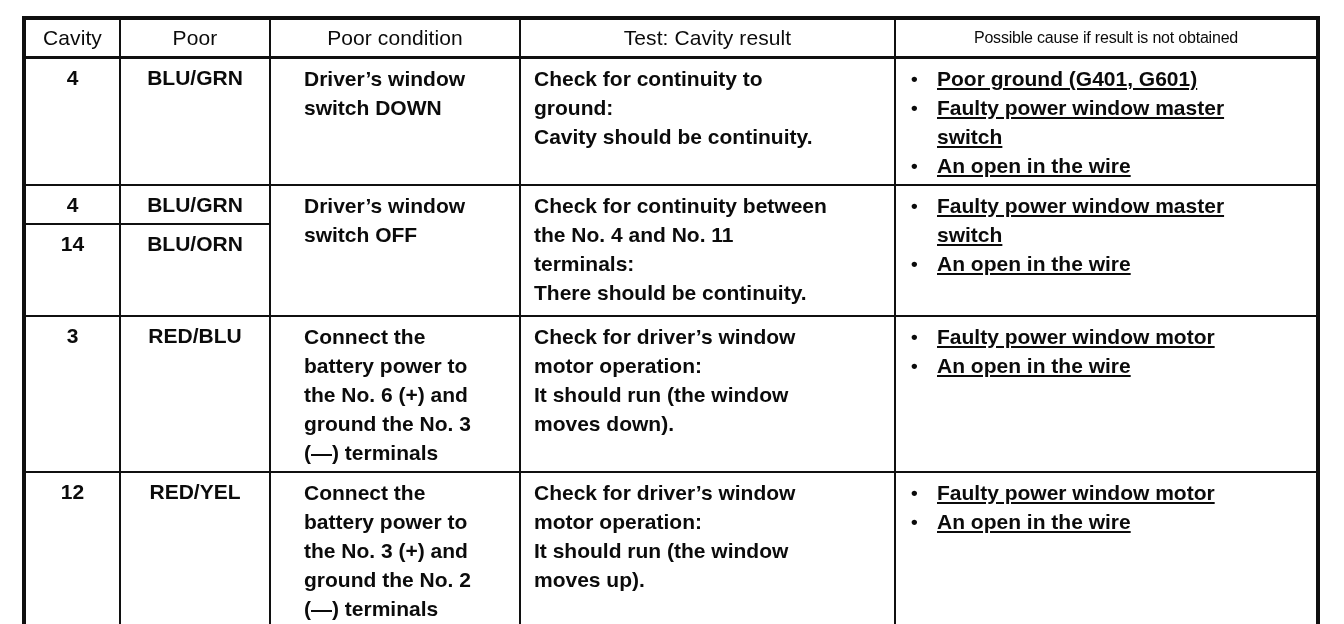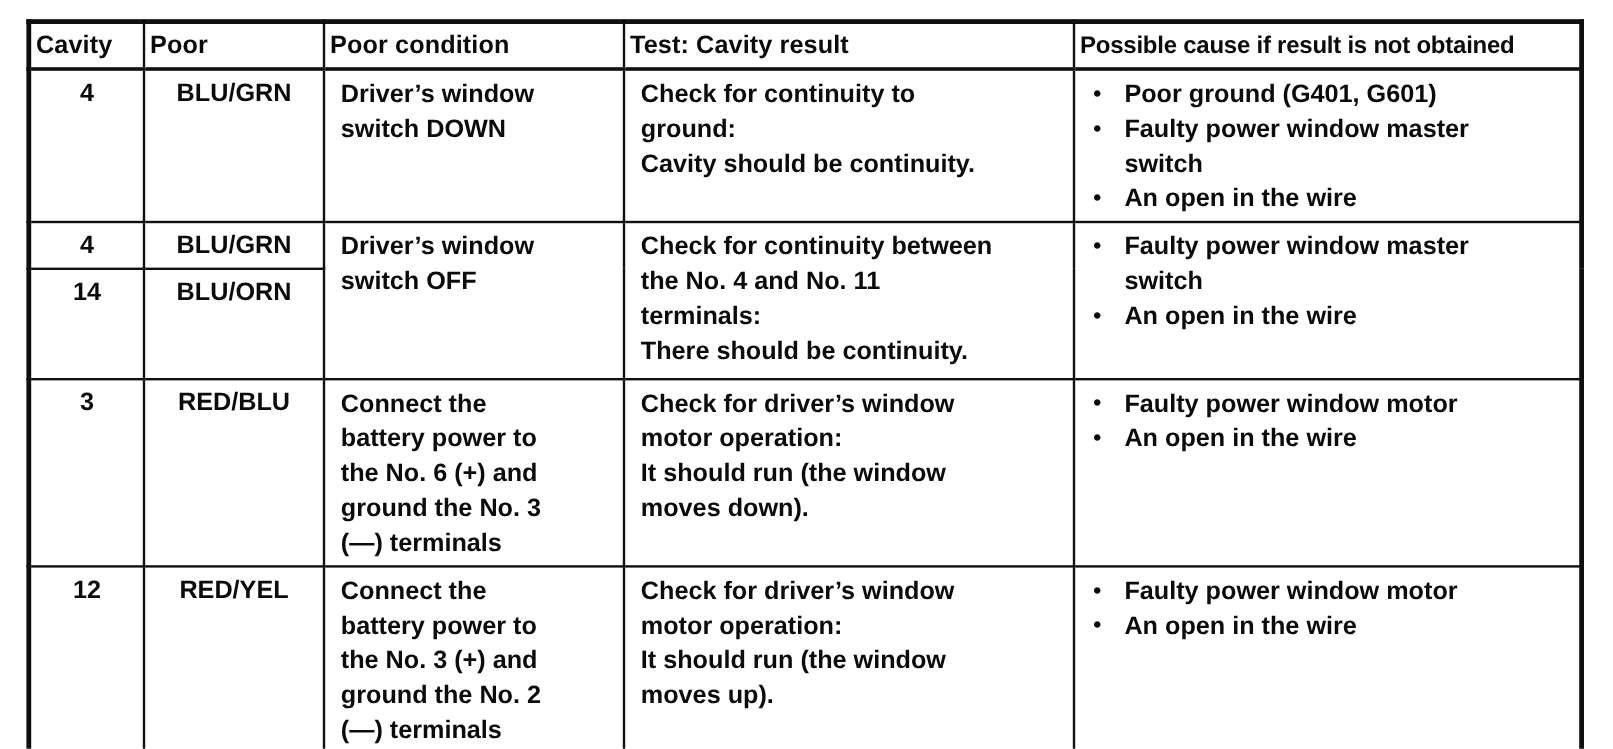--- a/index.html
+++ b/index.html
@@ -32,43 +32,43 @@
   }
   col.c-cavity { width: 96px; }
   col.c-wire { width: 150px; }
   col.c-cond { width: 250px; }
   col.c-result { width: 375px; }
   col.c-cause { width: 423px; }
 
   th {
     height: 32px;
     vertical-align: middle;
-    text-align: left;
+    text-align: center;
     font-size: 21px;
-    font-weight: 700;
+    font-weight: 400;
     padding: 2px 4px;
     border-bottom-width: 3px !important;
     letter-spacing: 0.1px;
   }
   th.h-cause {
-    font-size: 20px;
+    font-size: 16px;
     letter-spacing: -0.2px;
   }
   td {
     vertical-align: top;
     font-size: 21px;
     font-weight: 700;
     line-height: 29px;
     padding: 5px 6px 4px 13px;
   }
   td.cavity, td.wire {
     text-align: center;
     padding: 4px 2px;
   }
-  td.cond .txt { max-width: 192px; }
+  td.cond .txt { max-width: 192px; margin-left: 20px; }
   td.result .txt { max-width: 302px; white-space: pre-line; }
   .txt { white-space: normal; }
 
   tr.r1 { height: 122px; }
   tr.r2a { height: 27px; }
   tr.r2b { height: 92px; }
   tr.r3 { height: 150px; }
   tr.r4 { height: 152px; }
 
   ul.causes {
@@ -81,20 +81,21 @@
     align-items: flex-start;
   }
   ul.causes .bullet {
     flex: 0 0 26px;
     text-align: left;
     padding-left: 2px;
     font-size: 19px;
   }
   ul.causes .cause-text {
     max-width: 330px;
+    text-decoration: underline;
   }
 </style>
 </head>
 <body>
 
 <div class="scan-page">
   <table class="spec-table">
     <colgroup>
       <col class="c-cavity">
       <col class="c-wire">

